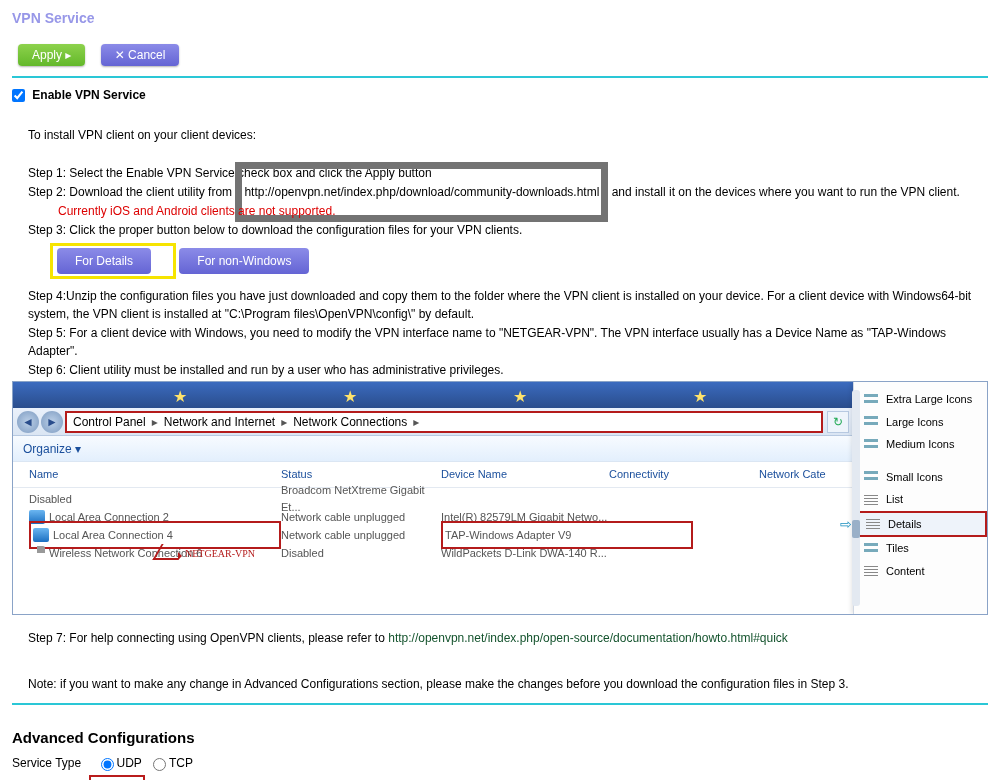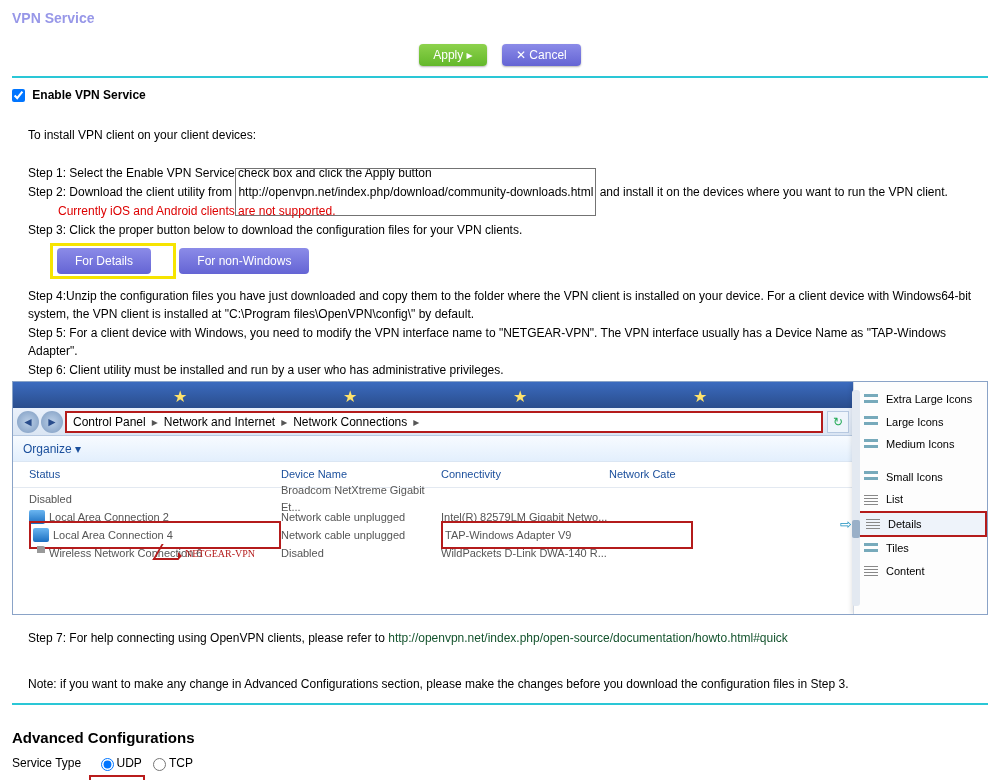--- a/index.html
+++ b/index.html
@@ -1,30 +1,30 @@
 <!DOCTYPE html>
 <html><head>
 <meta charset="utf-8">
 <style>
   * { box-sizing: border-box; margin: 0; padding: 0; }
   body { font-family: Arial, sans-serif; font-size: 12px; color: #000; padding: 10px 12px; background: #fff; width: 1000px; }
   .page-title { color: #9797e8; font-weight: bold; font-size: 14px; margin-bottom: 18px; }
-  .btn-row { text-align: center; margin-bottom: 10px; }
+  .btn-row { margin-bottom: 10px; }
   .btn { display: inline-block; border-radius: 4px; font-size: 12px; padding: 4px 14px; color: #fff; margin: 0 6px; cursor: pointer; box-shadow: 0 1px 2px rgba(0,0,0,.3); }
   .btn-apply { background: linear-gradient(#8dd24c,#63b82a); }
   .btn-cancel { background: linear-gradient(#8b8be8,#6464d4); }
   .btn-purple { background: linear-gradient(#8b8be8,#6464d4); border-radius:4px; padding:4px 18px; color:#fff; font-size:12px; display:inline-block; cursor:pointer; }
   .divider { border: none; border-top: 2px solid #2ac7d6; margin: 6px 0 10px 0; }
   .chk-row { margin: 8px 0 24px 0; }
   .chk-row input { vertical-align: middle; margin-right: 4px; }
   .chk-row label { font-weight: bold; font-size: 12px; }
   .instr { font-size: 12px; line-height: 1.5; }
   .instr-line { margin: 1px 16px; }
   .redsmall { color: #d00; font-size: 12px; margin-left: 46px; }
-  .yellowbox { border: 1px solid #737373; padding: 16px 2px; }
+  .yellowbox { border: 7px solid #737373; padding: 16px 2px; }
   .step3-btns { margin: 4px 0 8px 38px; }
   .step3-btns .btn-purple { margin-right: 18px; }
   .yellow-wrap-a { border:3px solid #f6e400; padding:2px 4px; display:inline-block; }
   .explorer { border:1px solid #8aa3c7; margin-top:2px; position:relative; height:234px; background:#fff; overflow:hidden; }
   .exp-top { height:26px; background:linear-gradient(#3b6bbf,#2a4d8c); position:relative; }
   .exp-top .star { position:absolute; top:3px; color:#ffe36b; font-size:16px; }
   .exp-addr { height:28px; background:linear-gradient(#eaf1fb,#dae5f3); display:flex; align-items:center; padding:0 4px; border-bottom:1px solid #b7c9e1; }
   .nav-circle { width:22px; height:22px; border-radius:50%; background:radial-gradient(#bcd0e8,#7c9ac0); margin-right:2px; display:flex; align-items:center; justify-content:center; color:#2a4d8c; font-size:12px; }
   .addr-box { flex:1; border:2px solid #b41b1b; height:22px; background:#fff; display:flex; align-items:center; padding:0 6px; font-size:12px; }
   .addr-box .sep { margin:0 6px; color:#555; }
@@ -119,20 +119,21 @@
       <div class="addr-refresh">↻</div>
       <input class="search-box" placeholder="Search Network Connec" style="">
     </div>
     <div class="org-bar">
       <span class="org">Organize ▾</span>
       <span class="view-btn">
           <span class="lines"></span>
         </span>
     </div>
     <div class="cols">
+      <div>Name</div>
       <div>Status</div>
       <div>Device Name</div>
       <div>Connectivity</div>
       <div>Network Cate</div>
     </div>
     <div class="rows">
       <div class="r">
         <span>Disabled</span>
         <span>Broadcom NetXtreme Gigabit Et...</span>
       </div>

